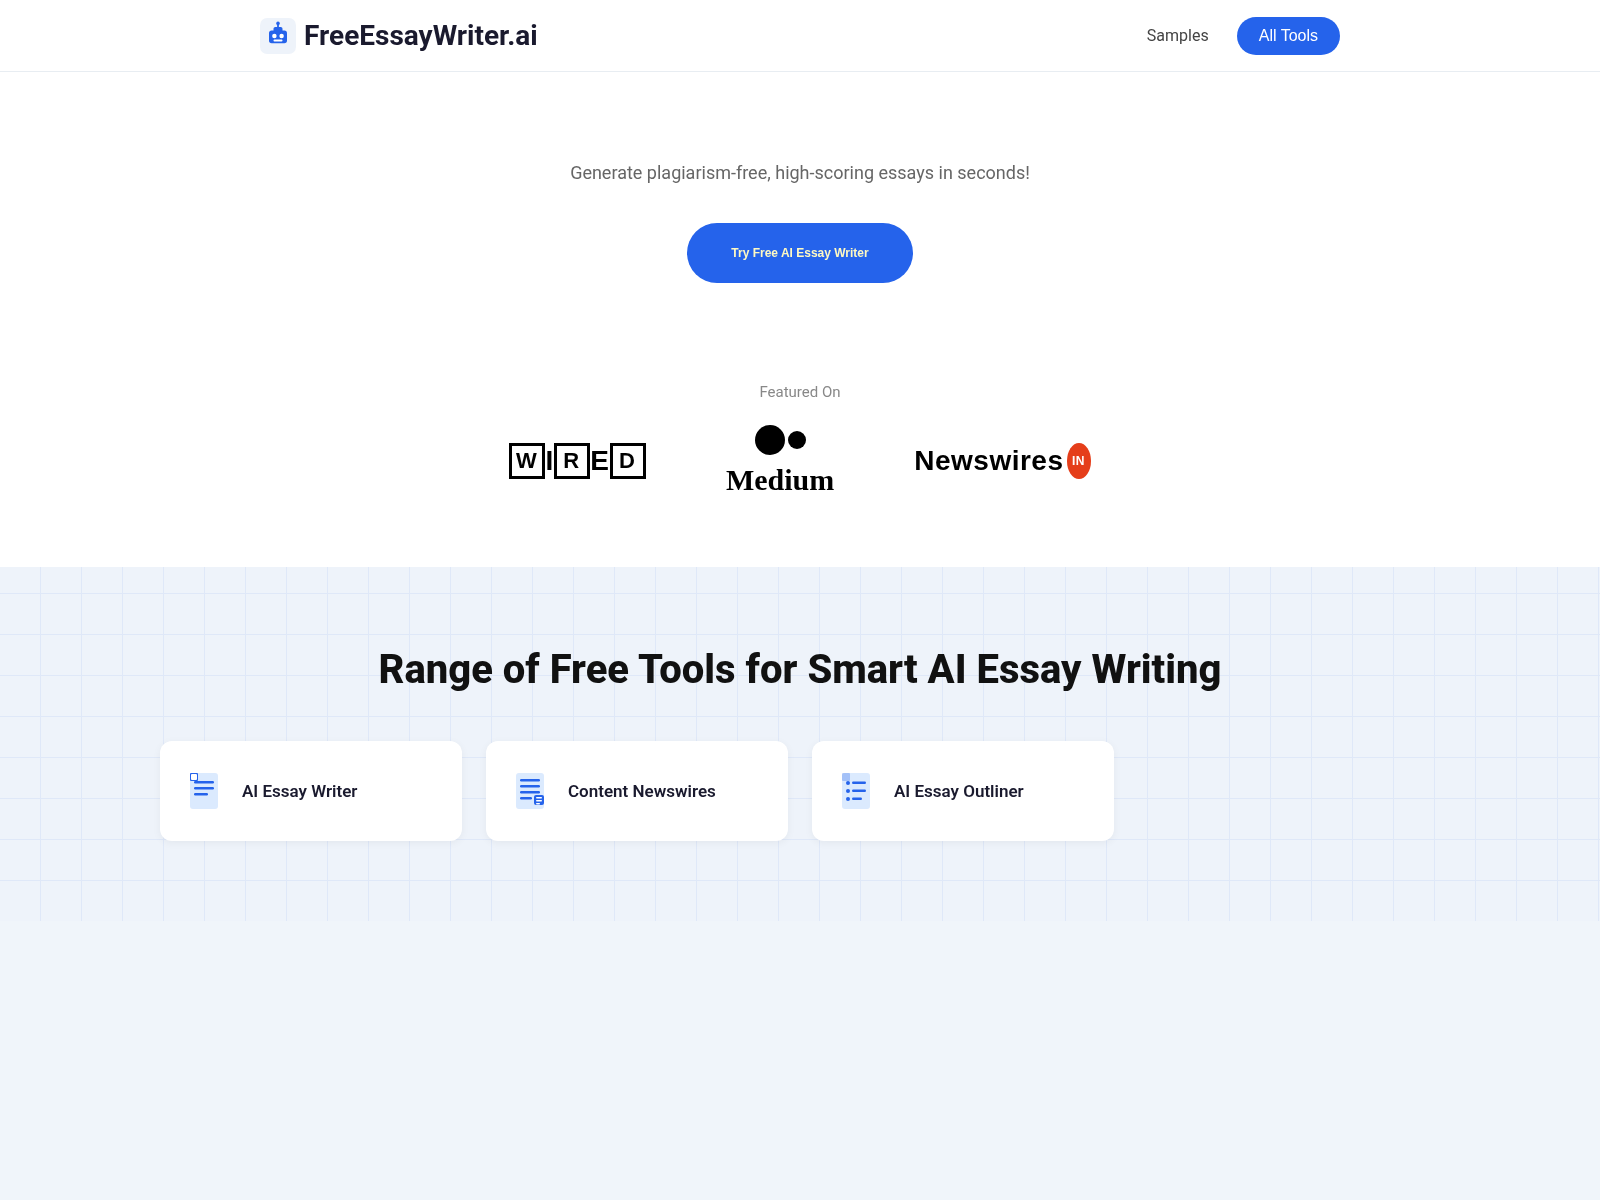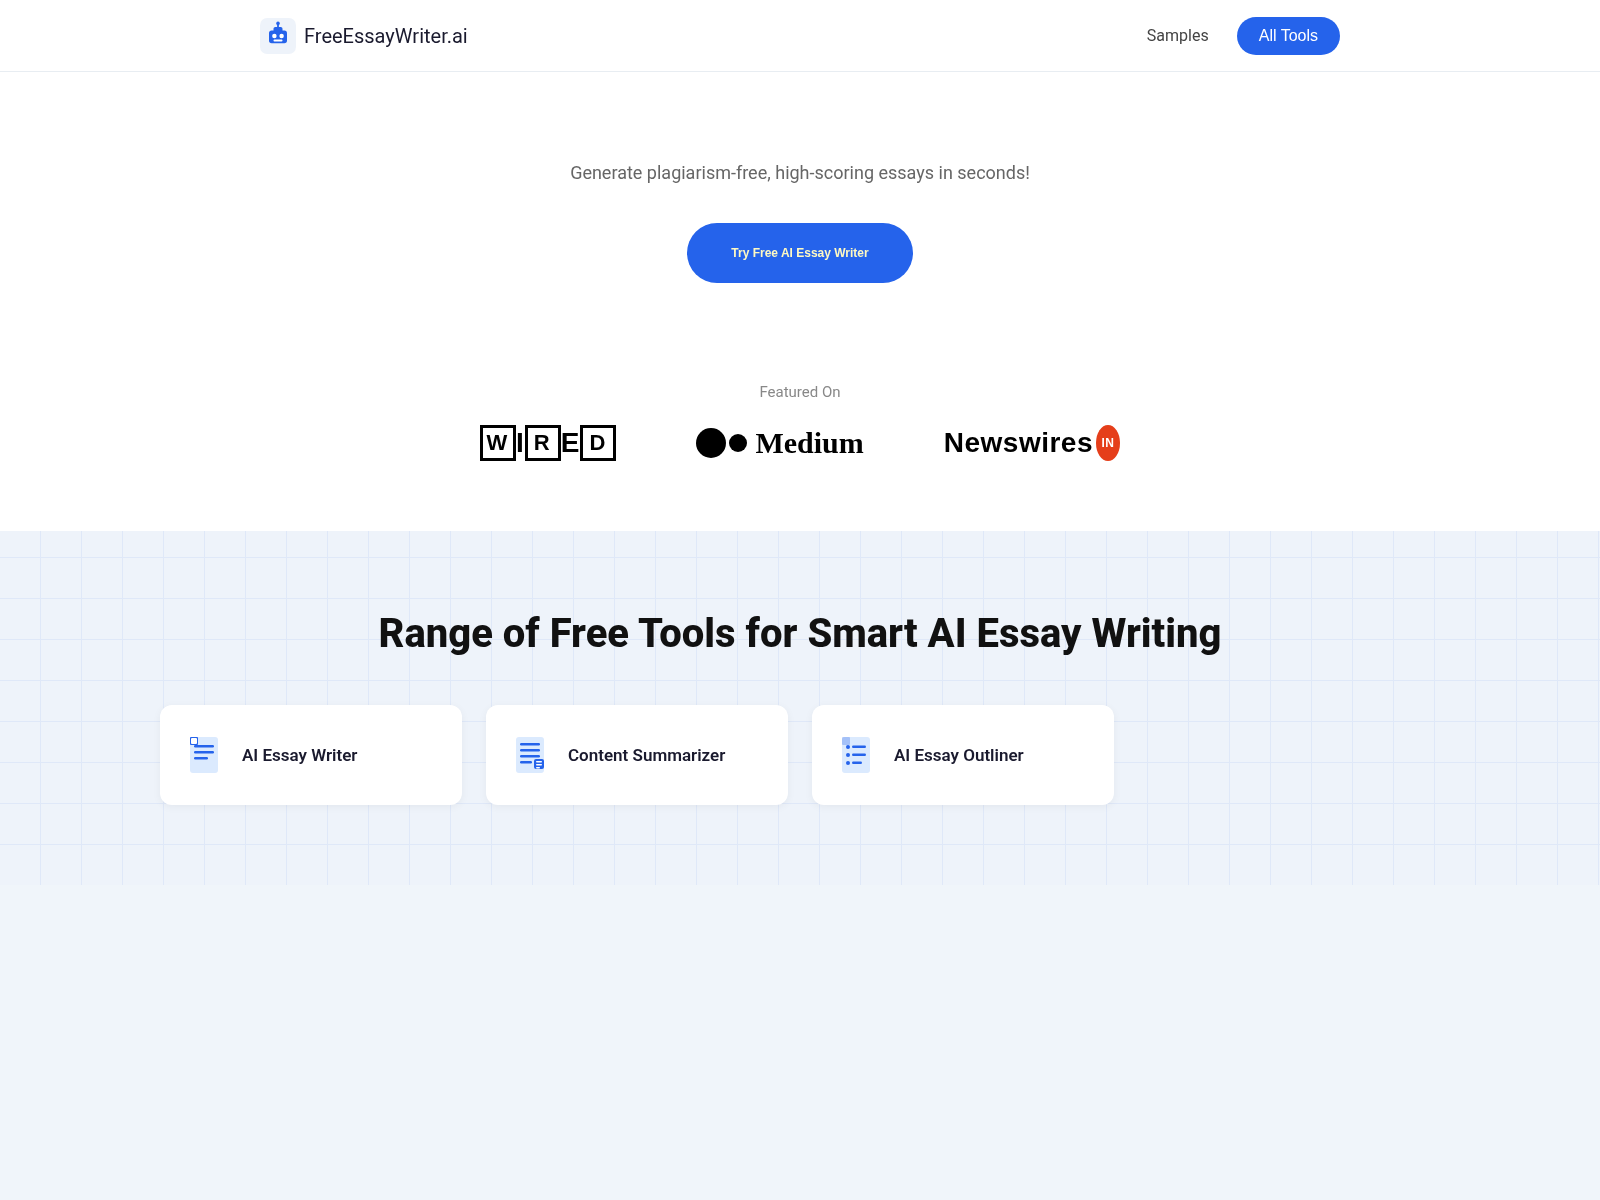--- a/index.html
+++ b/index.html
@@ -32,22 +32,22 @@
       gap: 8px;
       text-decoration: none;
     }
 
     .nav-logo-icon {
       width: 36px;
       height: 36px;
     }
 
     .nav-logo-text {
-      font-size: 20px;
-      font-weight: 400;
+      font-size: 28px;
+      font-weight: 700;
       color: #1a1a2e;
     }
 
     .nav-right {
       display: flex;
       align-items: center;
       gap: 28px;
     }
 
     .nav-samples {
@@ -157,20 +157,21 @@
 
     
     .medium-logo {
       display: flex;
       align-items: center;
       gap: 8px;
       font-size: 30px;
       font-weight: 700;
       color: #000;
       font-family: 'Georgia', serif;
+      flex-direction: column;
     }
 
     .medium-dots {
       display: flex;
       align-items: center;
       gap: 3px;
     }
 
     .medium-dot-large {
       width: 30px;
@@ -363,21 +364,21 @@
         <rect x="6" y="4" width="28" height="36" rx="3" fill="#dbeafe"></rect>
         <rect x="10" y="10" width="20" height="2.5" rx="1.2" fill="#2563eb"></rect>
         <rect x="10" y="16" width="20" height="2.5" rx="1.2" fill="#2563eb"></rect>
         <rect x="10" y="22" width="20" height="2.5" rx="1.2" fill="#2563eb"></rect>
         <rect x="10" y="28" width="12" height="2.5" rx="1.2" fill="#2563eb"></rect>
         <rect x="24" y="26" width="10" height="10" rx="2" fill="#2563eb"></rect>
         <rect x="26" y="28" width="6" height="1.5" rx="0.75" fill="#fff"></rect>
         <rect x="26" y="31" width="6" height="1.5" rx="0.75" fill="#fff"></rect>
         <rect x="26" y="34" width="4" height="1.5" rx="0.75" fill="#fff"></rect>
       </svg>
-      <span class="tool-card-label">Content Summarizer</span>
+      <span class="tool-card-label">Content Newswires</span>
     </div>
 
     <div class="tool-card">
       <svg class="tool-card-icon" viewBox="0 0 44 44" fill="none" xmlns="http://www.w3.org/2000/svg">
         <rect x="6" y="4" width="28" height="36" rx="3" fill="#dbeafe"></rect>
         <circle cx="12" cy="14" r="2" fill="#2563eb"></circle>
         <rect x="16" y="12.5" width="14" height="2.5" rx="1.2" fill="#2563eb"></rect>
         <circle cx="12" cy="22" r="2" fill="#2563eb"></circle>
         <rect x="16" y="20.5" width="14" height="2.5" rx="1.2" fill="#2563eb"></rect>
         <circle cx="12" cy="30" r="2" fill="#2563eb"></circle>

